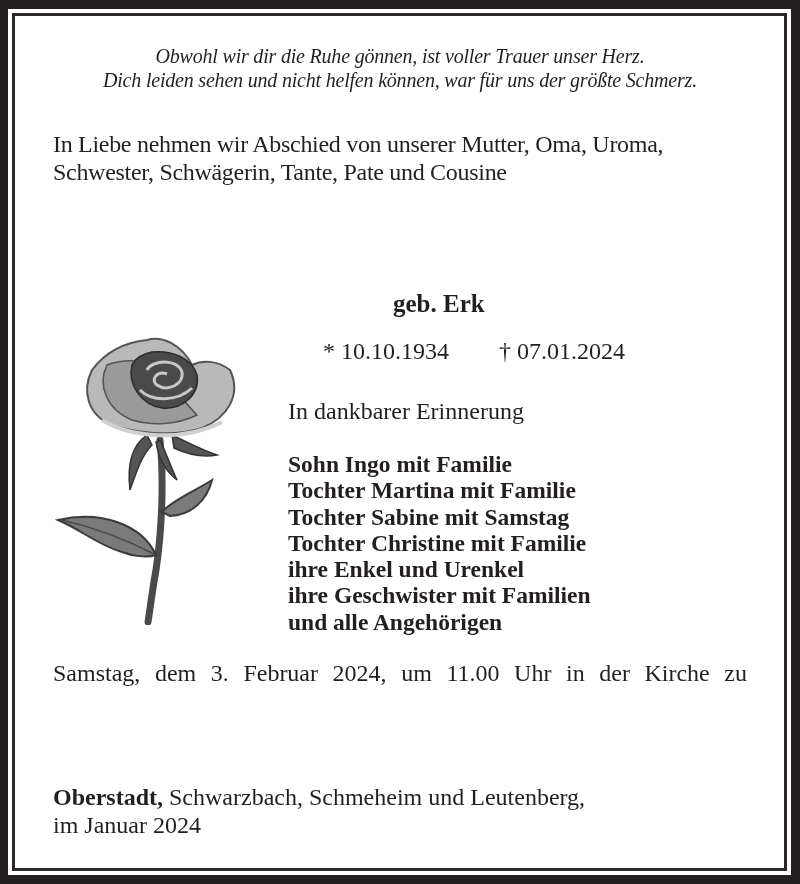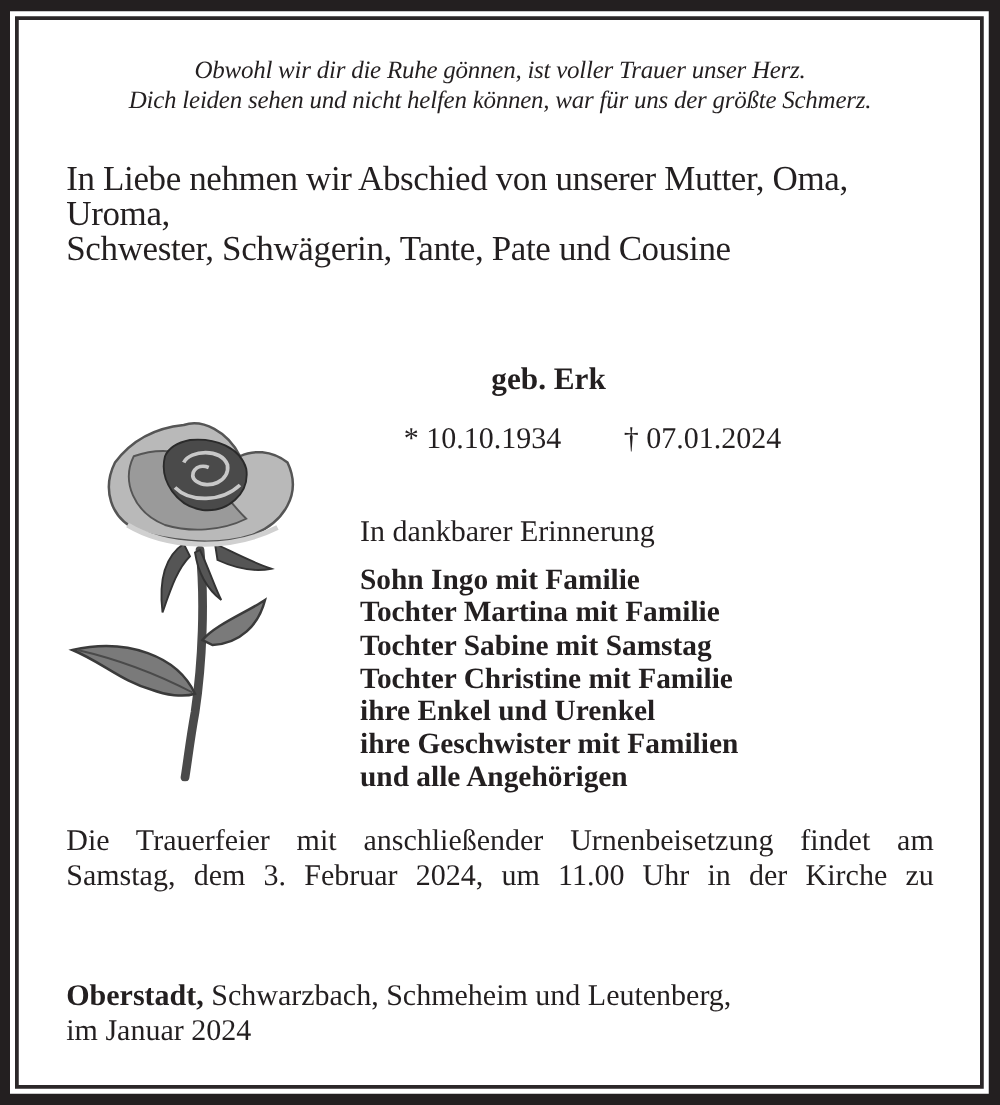--- a/index.html
+++ b/index.html
@@ -32,21 +32,21 @@
       top: 44px; left: 0; width: 800px;
       text-align: center;
       font-style: italic;
       font-size: 20px;
       line-height: 24px;
       letter-spacing: -0.2px;
     }
     .intro {
       position: absolute;
       top: 130px; left: 53px; width: 700px;
-      font-size: 28px;
+      font-size: 24px;
       line-height: 28px;
       letter-spacing: -0.3px;
     }
     .name {
       position: absolute;
       top: 213px; left: 0; width: 800px;
       text-align: center;
       font-weight: bold;
       font-size: 52px;
       line-height: 64px;
@@ -62,21 +62,21 @@
     .dates {
       position: absolute;
       top: 337px; left: 288px;
       font-size: 24px;
       line-height: 28px;
       margin-left: 35px;
     }
     .dates .death { margin-left: 50px; }
     .remembrance {
       position: absolute;
-      top: 412px; left: 288px;
+      top: 397px; left: 288px;
       font-size: 24px;
       line-height: 28px;
     }
     .mourners {
       position: absolute;
       top: 451px; left: 288px;
       font-weight: bold;
       font-size: 23.5px;
       line-height: 26.3px;
     }
@@ -158,21 +158,20 @@
     <div>Sohn Ingo mit Familie</div>
     <div>Tochter Martina mit Familie</div>
     <div>Tochter Sabine mit Samstag</div>
     <div>Tochter Christine mit Familie</div>
     <div>ihre Enkel und Urenkel</div>
     <div>ihre Geschwister mit Familien</div>
     <div>und alle Angehörigen</div>
   </div>
 
   <div class="ceremony">
-    <span class="full">Die Trauerfeier mit anschließender Urnenbeisetzung findet am</span>
     <span class="full">Samstag, dem 3. Februar 2024, um 11.00 Uhr in der Kirche zu</span>
   </div>
 
   <div class="signature">
     <div><b>Oberstadt,</b><span> Schwarzbach, Schmeheim und Leutenberg,</span></div>
     <div>im Januar 2024</div>
   </div>
 
 </div>
 

